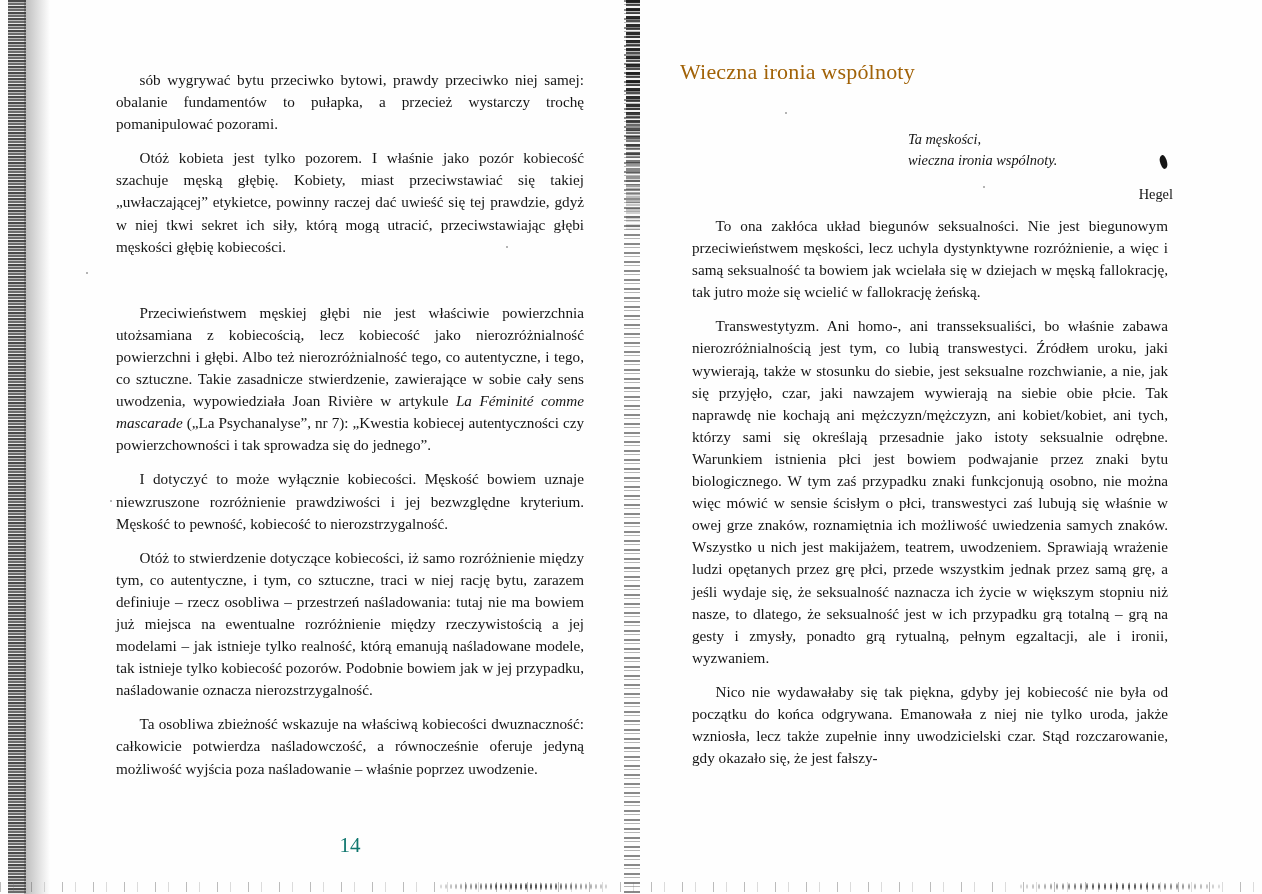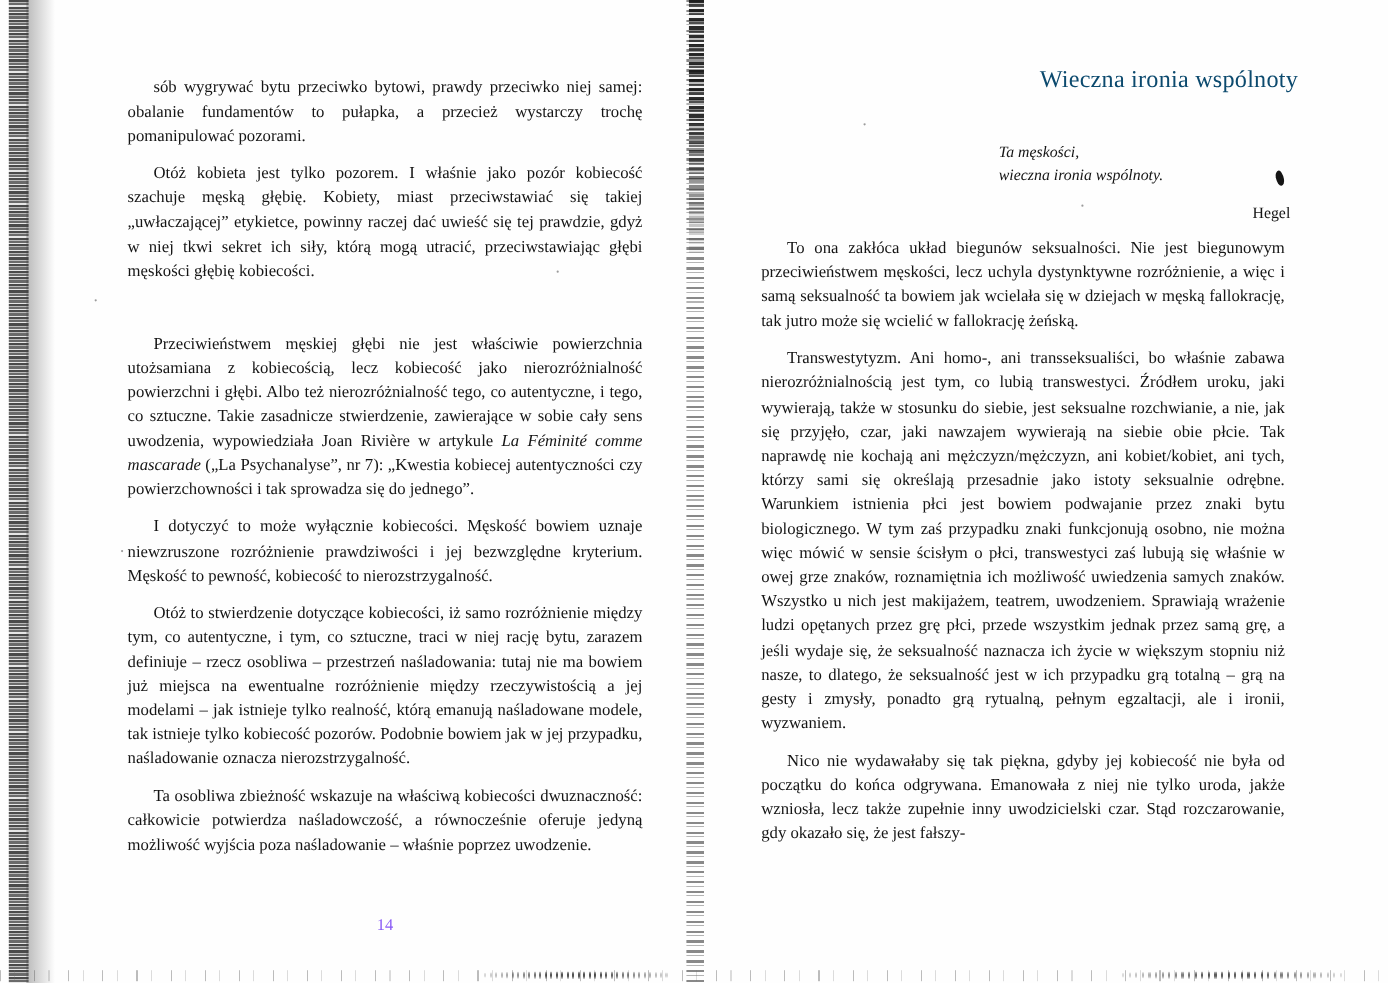--- a/index.html
+++ b/index.html
@@ -151,25 +151,25 @@
   p.gap-before { margin-top: 44px; }
 
   em, .it { font-style: italic; }
 
   
   .chapter-title {
     position: absolute;
     top: 58px;
     left: 0;
     width: 500px;
-    text-align: right;
+    text-align: left;
     font-size: 22px;
     line-height: 28px;
     letter-spacing: 0.2px;
-    color: #0c4a6e;
+    color: #a16207;
   }
   .epigraph {
     position: absolute;
     top: 129px;
     left: 228px;
     width: 265px;
     font-size: 14.4px;
     line-height: 21px;
     font-style: italic;
     color: #141414;
@@ -178,22 +178,22 @@
     font-style: normal;
     display: block;
     text-align: right;
     margin-top: 13px;
   }
 
   
   .folio {
     position: absolute;
     top: 833px;
-    font-size: 15px;
-    color: #8b5cf6;
+    font-size: 21px;
+    color: #0f766e;
     text-align: center;
   }
   .page-left  .folio { left: 0; width: 492px; }
   .page-right .folio { left: 0; width: 500px; }
 </style>
 </head>
 <body>
 
 <div id="scan">
 

